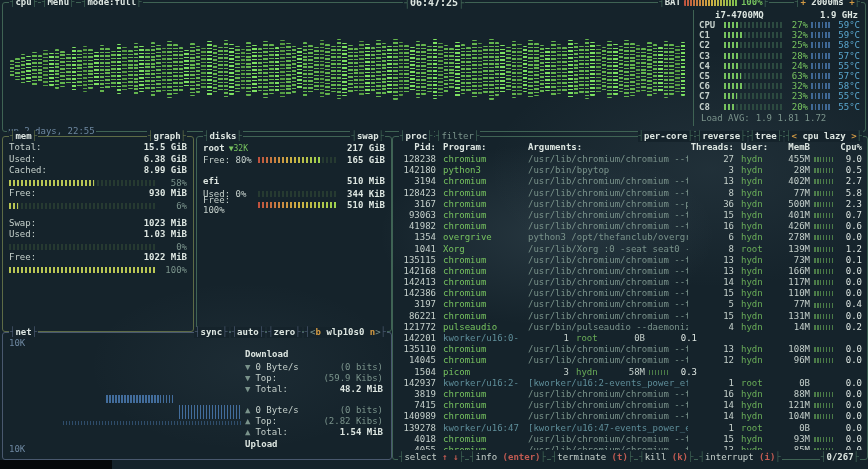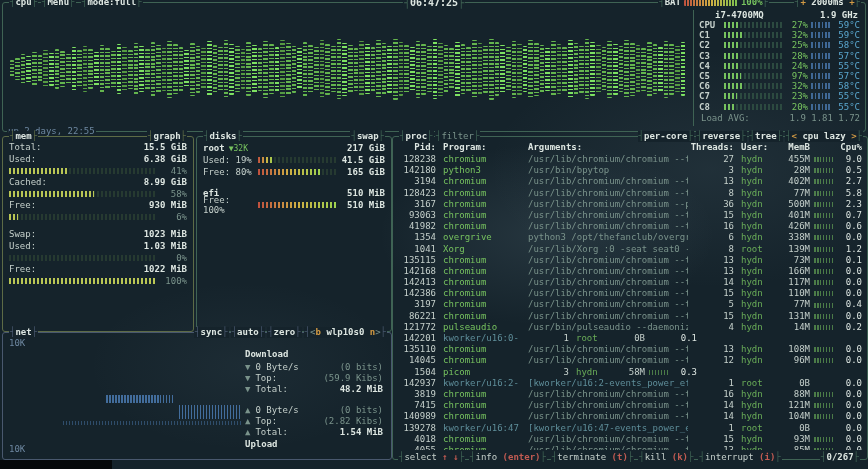--- a/index.html
+++ b/index.html
@@ -38,21 +38,21 @@
   .core-row{display:flex;align-items:center;height:10.2px;gap:3px;}
   .c-name{width:22px;color:var(--text);font-weight:bold;}
   .c-meter{flex:1;height:6px;position:relative;
     background:repeating-linear-gradient(to right, var(--meter-dim) 0 2px, transparent 2px 4px);}
   .c-meter .fill{position:absolute;left:0;top:0;bottom:0;
     background:repeating-linear-gradient(to right, var(--green) 0 2px, transparent 2px 4px);}
   .c-pct{width:23px;text-align:right;color:var(--green);}
   .c-spark{width:19px;height:6px;opacity:.75;
     background:repeating-linear-gradient(to right, var(--blue) 0 1.5px, transparent 1.5px 3.5px);}
   .c-temp{width:27px;text-align:right;color:var(--cyan);}
-  .loadavg{display:flex;gap:6px;height:10px;line-height:10px;color:var(--dim);margin-top:1px;padding-left:2px;justify-content:space-between;}
+  .loadavg{display:flex;gap:6px;height:10px;line-height:10px;color:var(--dim);margin-top:1px;padding-left:2px;}
   .bat-meter{width:54px;height:6px;margin:0 3px;border-radius:1px;position:relative;background:#243238;}
   .bat-meter .fill{position:absolute;left:0;top:0;bottom:0;border-radius:1px;
     background-image:repeating-linear-gradient(to right, transparent 0 2px, var(--bg) 2px 3px),
       linear-gradient(90deg,#c0503e,#cfae43,#7dc250);}
   .batpct{color:var(--green);font-weight:bold;}
   
   .membody{position:absolute;inset:5px 6px 4px 6px;}
   .kv{display:flex;justify-content:space-between;height:11.6px;line-height:11.6px;}
   .kv .k{color:var(--text);} .kv .v{color:var(--title);font-weight:bold;}
   .mrow{display:flex;align-items:center;height:11.6px;gap:4px;}
@@ -334,21 +334,21 @@
     <span class="c-pct">24%</span>
     <span class="c-spark"></span>
     <span class="c-temp">55°C</span>
   </div>
 
   <div class="core-row">
     <span class="c-name">C5</span>
     <span class="c-meter">
               <span class="fill" style="width: 30%;"></span>
             </span>
-    <span class="c-pct">97%</span>
+    <span class="c-pct">63%</span>
     <span class="c-spark"></span>
     <span class="c-temp">57°C</span>
   </div>
 
   <div class="core-row">
     <span class="c-name">C6</span>
     <span class="c-meter">
               <span class="fill" style="width: 32%;"></span>
             </span>
     <span class="c-pct">32%</span>
@@ -401,26 +401,20 @@
     <div class="membody">
       <div class="kv">
         <span class="k">Total:</span>
         <span class="v">15.5 GiB</span>
       </div>
       <div id="mem-items">
   <div>
     <div class="kv">
       <span class="k">Used:</span>
       <span class="v">6.38 GiB</span>
-    </div>
-    <div class="mrow">
-      <span class="mmeter">
-                <span class="fill" style="width: 41%;"></span>
-              </span>
-      <span class="mpct">41%</span>
     </div>
   </div>
 
 
   <div>
     <div class="kv">
       <span class="k">Cached:</span>
       <span class="v">8.99 GiB</span>
     </div>
     <div class="mrow">
@@ -491,41 +485,41 @@
         <i class="br">├</i>
       </span>
     <div class="diskbody" id="disk-list">
   <div>
     <div class="disk-head">
       <span class="dname">root</span>
       <span class="dio">▼32K</span>
       <span class="dsize">217 GiB</span>
     </div>
     <div class="disk-line">
-      <span class="dl-label">Used: 19%</span>
-      <span class="dl-meter">
-              <span class="fill" style="width: 19%;"></span>
-            </span>
-      <span class="dl-value">41.5 GiB</span>
-    </div>
-    <div class="disk-line">
       <span class="dl-label">Free: 80%</span>
       <span class="dl-meter">
               <span class="fill" style="width: 80%;"></span>
             </span>
       <span class="dl-value">165 GiB</span>
     </div>
     <div class="disk-gap"></div>
   </div>
 
   <div>
     <div class="disk-head">
       <span class="dname">efi</span>
       <span class="dio"></span>
       <span class="dsize">510 MiB</span>
+    </div>
+    <div class="disk-line">
+      <span class="dl-label">Used: 0%</span>
+      <span class="dl-meter">
+              <span class="fill" style="width: 0%;"></span>
+            </span>
+      <span class="dl-value">344 KiB</span>
     </div>
     <div class="disk-line">
       <span class="dl-label">Free: 100%</span>
       <span class="dl-meter">
               <span class="fill" style="width: 100%;"></span>
             </span>
       <span class="dl-value">510 MiB</span>
     </div>
     <div class="disk-gap"></div>
   </div>
@@ -744,21 +738,21 @@
           </span>
     <span class="col-cpu p-cpu">0.6</span>
   </div>
 
   <div class="prow">
     <span class="col-pid p-pid">1354</span>
     <span class="col-prog p-prog">overgrive</span>
     <span class="col-args p-args">python3 /opt/thefanclub/overgrive/overg</span>
     <span class="col-threads p-threads">6</span>
     <span class="col-user p-user">hydn</span>
-    <span class="col-mem p-mem">338M</span>
+    <span class="col-mem p-mem">278M</span>
     <span class="col-dots">
             <span class="p-dots"></span>
           </span>
     <span class="col-cpu p-cpu">0.0</span>
   </div>
 
   <div class="prow">
     <span class="col-pid p-pid">1041</span>
     <span class="col-prog p-prog">Xorg</span>
     <span class="col-args p-args">/usr/lib/Xorg :0 -seat seat0 -auth /run</span>

